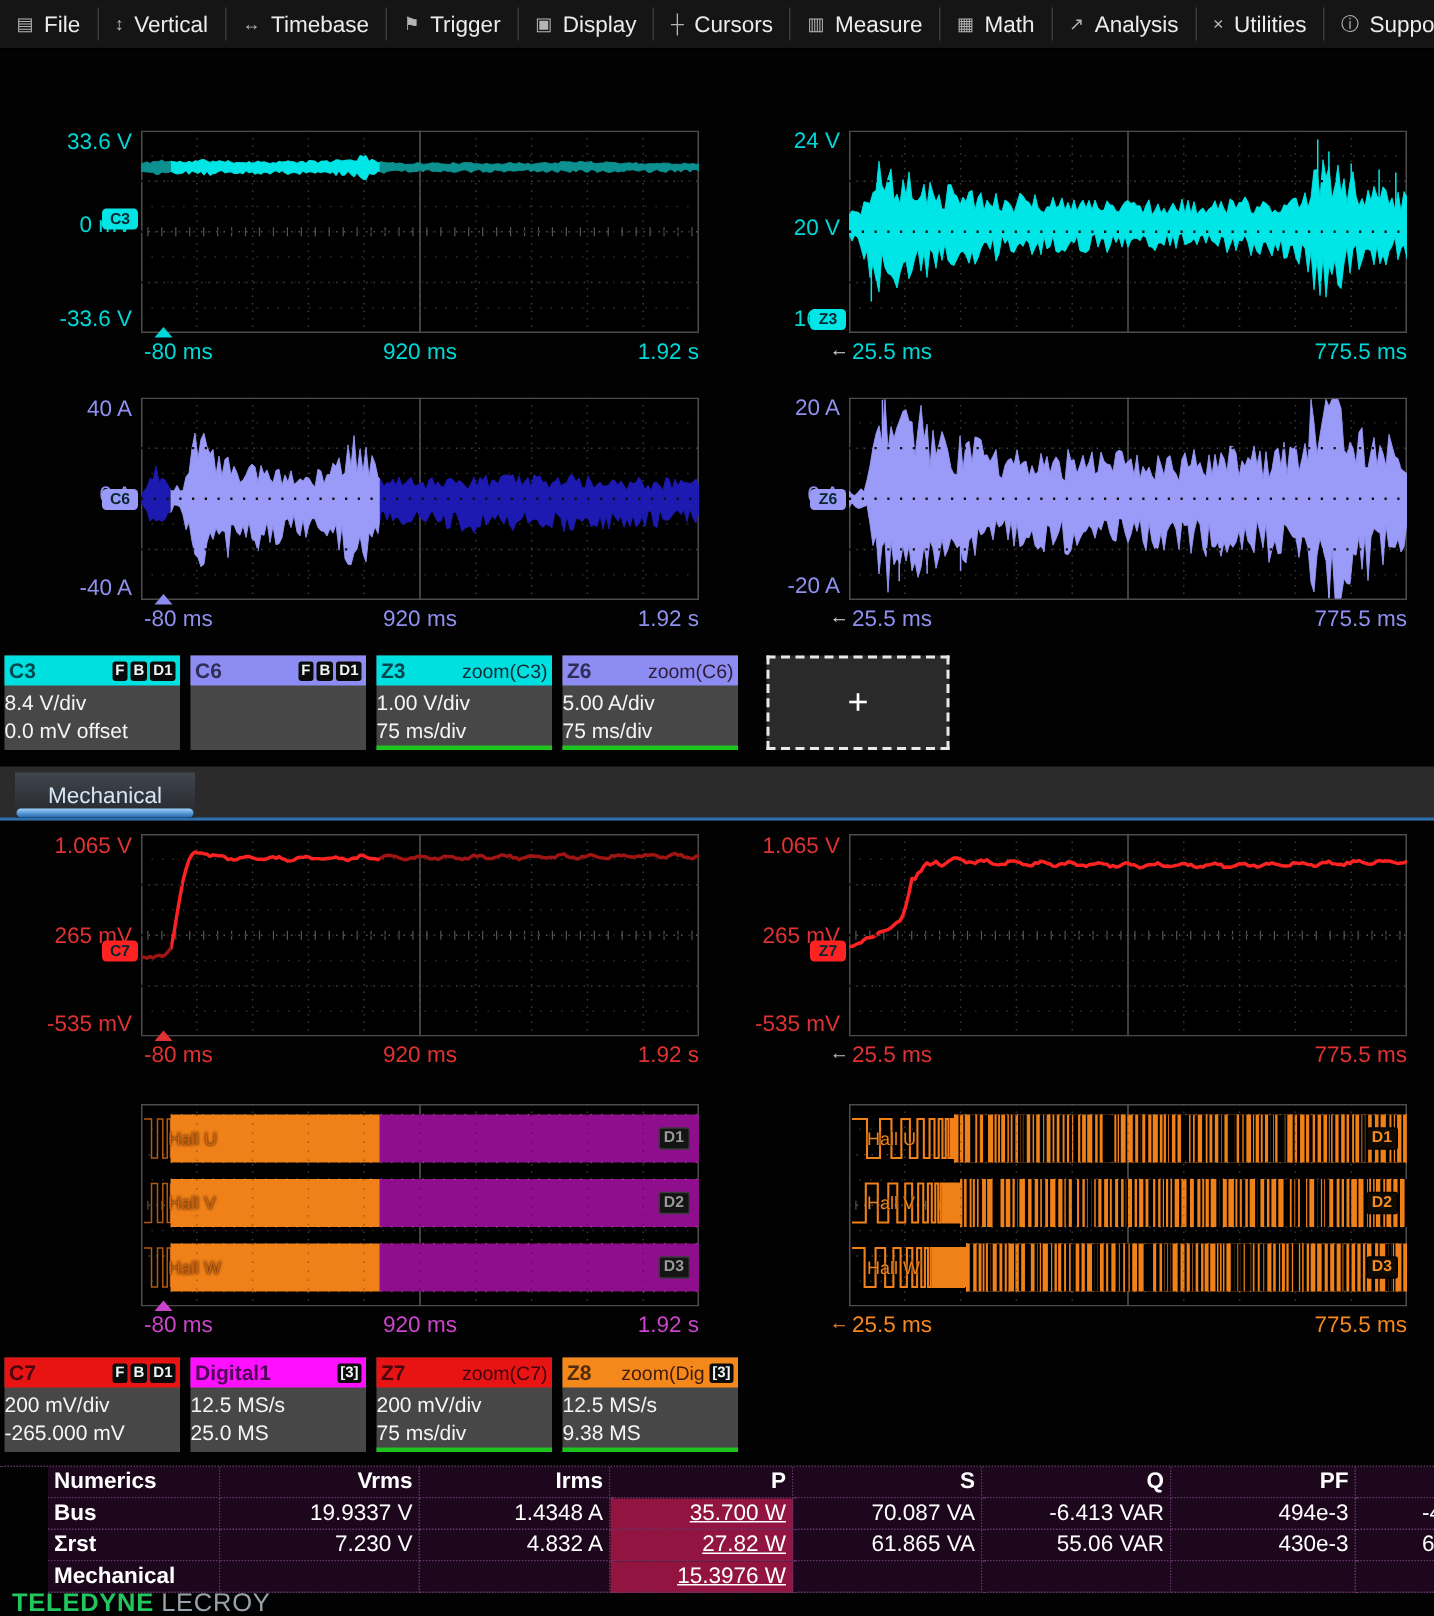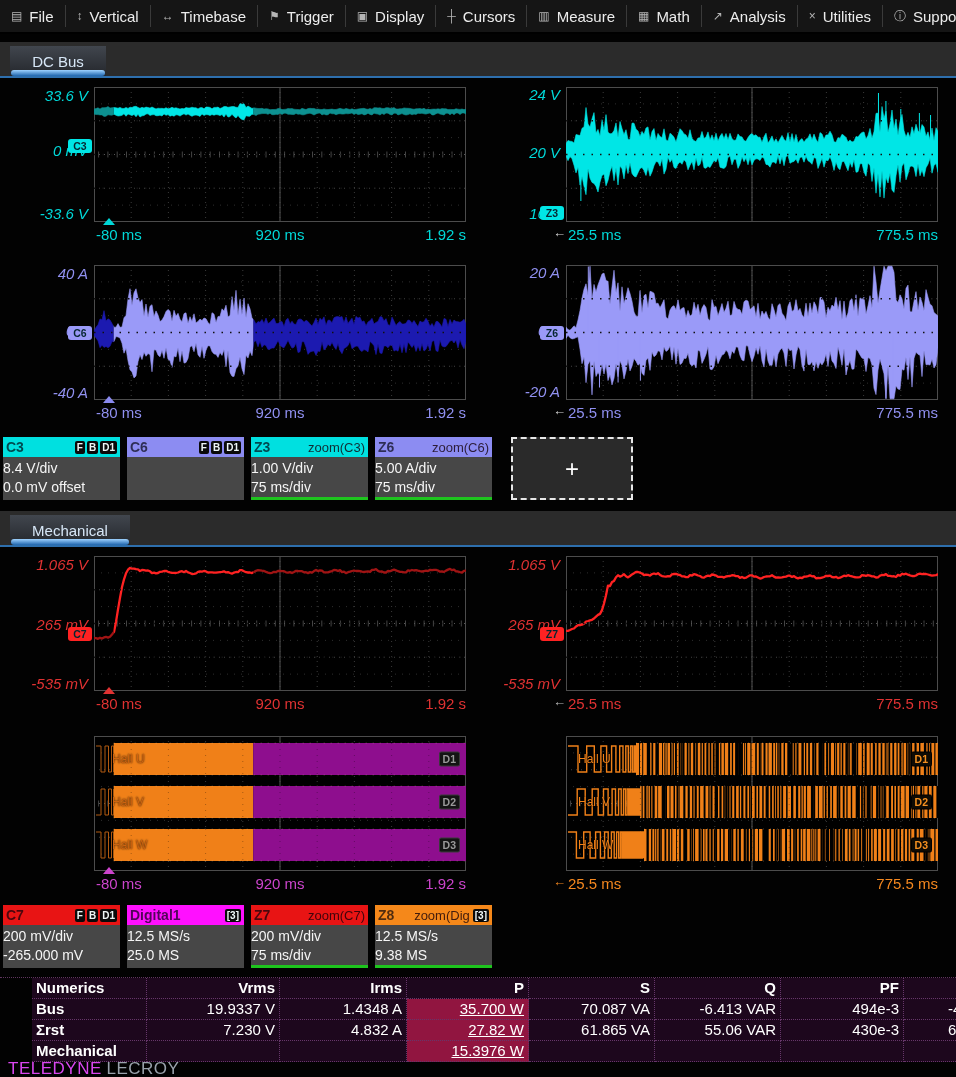--- a/index.html
+++ b/index.html
@@ -16,21 +16,21 @@
 
   
   .tabrow{position:absolute;left:0;width:956px;height:34px;background:#2b2b2b;border-bottom:2px solid #2e6fad;}
   .tab{position:absolute;left:10px;bottom:0;height:30px;background:linear-gradient(180deg,#41464e,#24272c);
     display:flex;align-items:center;justify-content:center;color:#d6e6f6;font-size:15px;}
   .tabglow{position:absolute;left:1px;right:1px;bottom:0;height:6px;border-radius:3px;
     background:linear-gradient(180deg,#9ed2ff,#1f65ad);}
 
   
   .grid{position:absolute;width:372px;height:135px;background:#000;}
-  .ylab{position:absolute;right:calc(100% + 6px);transform:translateY(-50%);font-size:15px;white-space:nowrap;font-style:italic;}
+  .ylab{position:absolute;right:calc(100% + 6px);transform:translateY(-50%);font-size:15px;white-space:nowrap;}
   .xlab{position:absolute;top:calc(100% + 4px);font-size:15px;white-space:nowrap;}
   .xlab.l{left:2px;} .xlab.c{left:50%;transform:translateX(-50%);} .xlab.r{right:0px;}
   .chbadge{position:absolute;left:-26px;transform:translateY(-50%);width:24px;height:14px;line-height:14px;
     border-radius:3px;font-size:10.5px;font-weight:bold;text-align:center;color:#062630;}
   .trig{position:absolute;top:calc(100% - 4px);width:0;height:0;
     border-left:6px solid transparent;border-right:6px solid transparent;}
   .zarrow{position:absolute;left:-13px;top:calc(100% + 3px);font-size:13px;}
   .halllab{position:absolute;font-size:12px;transform:translateY(-50%);text-shadow:0 0 2px #000;}
   .dbadge{position:absolute;right:6px;transform:translateY(-50%);height:13px;line-height:13px;
     padding:0 3px;border-radius:2px;font-size:10.5px;font-weight:bold;}
@@ -54,21 +54,21 @@
     grid-template-columns:115px 133px 127px 122px 126px 126px 123px 84px;border-top:1px dotted #5f355f;padding-left:32px;}
   .ncell{background:#1d071d;color:#fff;font-size:15px;height:20px;line-height:20px;
     border-right:1px dotted #66366a;border-bottom:1px dotted #66366a;padding-right:4px;text-align:right;overflow:hidden;}
   .ncell.lab{font-weight:bold;text-align:left;padding-left:4px;}
   .ncell.hd{font-weight:bold;}
   .ncell.hl{background:#911540;text-decoration:underline;}
   .ncell.clip{text-align:left;padding-left:44px;white-space:nowrap;border-right:none;}
 
   
   .logo{position:absolute;left:8px;top:1059px;font-size:17px;white-space:nowrap;}
-  .logo .l1{color:#d946ef;font-weight:normal;letter-spacing:0.5px;}
+  .logo .l1{color:#22c55e;font-weight:bold;letter-spacing:0.5px;}
   .logo .l2{color:#99a1ab;letter-spacing:0.5px;}
 </style>
 </head>
 <body>
 
 <div class="page">
   <div class="menubar" id="menubar">
       <div class="menu-item">
         <span class="menu-icon">▤</span>
         <span>File</span>
@@ -108,26 +108,20 @@
       <div class="menu-item">
         <span class="menu-icon">×</span>
         <span>Utilities</span>
       </div>
       <div class="menu-item">
         <span class="menu-icon">ⓘ</span>
         <span>Support</span>
       </div>
     </div>
 
-  <div class="tabrow" style="top:42px;">
-    <div class="tab" style="width:96px;">
-      <span>DC Bus</span>
-      <div class="tabglow"></div>
-    </div>
-  </div>
 
   <div class="tabrow" style="top:511px;">
     <div class="tab" style="width:120px;">
       <span>Mechanical</span>
       <div class="tabglow"></div>
     </div>
   </div>
 
   <div id="gridlayer">
       <div class="grid" style="left: 94px; top: 87px;"><svg width="372" height="135">

